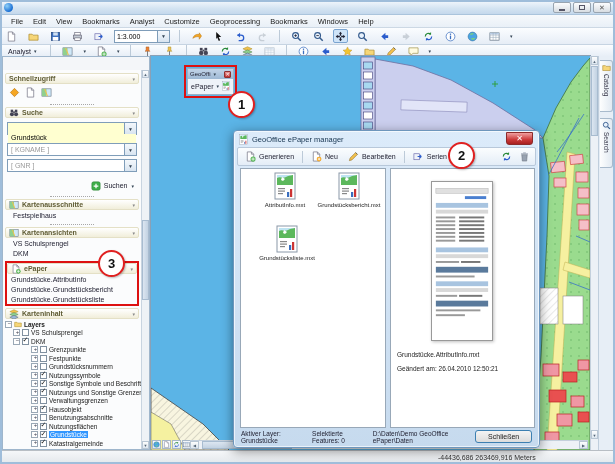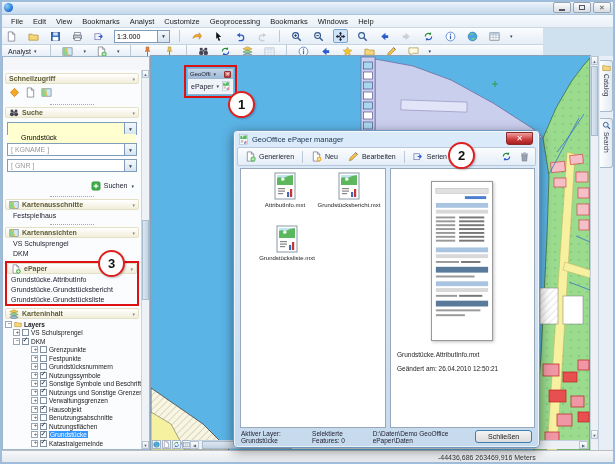--- a/index.html
+++ b/index.html
@@ -21,21 +21,21 @@
   .glyph-min { width:6px; height:2px; background:#556; margin-top:5px; }
   .glyph-max { width:6px; height:5px; border:1.2px solid #556; }
 
   
   .menubar { position:absolute; left:0; top:15px; width:615px; height:13px;
     background:linear-gradient(#f6f9fc,#e9f0f7); border-bottom:1px solid #ccd8e4;
     display:flex; align-items:center; padding-left:6px; }
   .menu-item { padding:0 5px; font-size:7.5px; color:#222; }
 
   
-  .toolbar { position:absolute; left:0; width:543px; background:linear-gradient(#fbfdff,#e6edf6);
+  .toolbar { position:absolute; left:0; width:615px; background:linear-gradient(#fbfdff,#e6edf6);
     border-bottom:1px solid #c6d4e2; display:flex; align-items:center; padding-left:4px; gap:7px; }
   .tb1 { top:28px; height:17px; }
   .tb2 { top:45px; height:13px; }
   .tbtn { width:15px; height:14px; display:flex; align-items:center; justify-content:center; border-radius:2px; flex:none; }
   .tbtn.pressed { border:1px solid #7aa4d0; background:#cfe4f8; }
   .tbtn.disabled { opacity:.45; }
   .ic { width:11px; height:11px; display:block; }
   .ic10 { width:10px; height:10px; display:block; }
   .tsep { width:1px; height:12px; background:#bccad8; margin:0 2px; flex:none; }
   .dd-mini { font-size:5px; color:#345; padding:0 1px; }
@@ -56,21 +56,21 @@
   .sb-arrow { height:8px; font-size:4px; color:#567; text-align:center; line-height:8px; background:linear-gradient(#fdfefe,#dde6ef); border:1px solid #b8c6d4;}
   .sb-thumb { position:absolute; left:0; width:100%; background:linear-gradient(90deg,#dce6f1,#c2d2e2); border:1px solid #a8bcd0; }
   .sec-h { height:11px; display:flex; align-items:center; gap:3px; padding:0 3px;
     background:linear-gradient(#ffffff,#f1eeda); border:1px solid #e4e0c6; border-radius:2px;
     font-weight:bold; font-size:7px; color:#5f5c34; margin-top:2px; }
   .sec-h.center { justify-content:center; }
   .sec-h .arr { margin-left:auto; font-size:5px; color:#888; font-weight:normal; }
   .dots { border-top:1px dotted #a8a8a8; width:44px; margin:4px auto 2px; }
   .quick-icons { display:flex; gap:5px; padding:3px 4px 2px; }
   .combo { position:relative; height:13px; border:1px solid #7f9db9; background:#fff; display:flex; align-items:center; margin:0 2px; }
-  .combo input { border:0; outline:0; background:transparent; width:100%; height:14px; font-size:7px; padding-left:13px; font-family:"Liberation Sans",sans-serif;margin-top:18px; }
+  .combo input { border:0; outline:0; background:transparent; width:100%; height:14px; font-size:7px; padding-left:3px; font-family:"Liberation Sans",sans-serif;margin-top:18px; }
   .combo .ddb { position:absolute; right:0; top:0; width:12px; height:100%; border-left:1px solid #7f9db9;
     background:linear-gradient(#f4f8fc,#d8e4f0); display:flex; align-items:center; justify-content:center; font-size:5px; color:#345; }
   .combo.yellow { background:#ffffd0; }
   .combo.yellow input { background:#ffffd0; }
   .combo .ph { font-size:7px; color:#999; padding-left:3px; }
   .search-row { display:flex; align-items:center; justify-content:flex-end; gap:3px; padding:0 4px; margin-top:7px; height:13px; }
   .search-row .lbl { font-size:7px; color:#223; }
   .list-item { font-size:7px; color:#223; padding:1.5px 0 1.5px 8px; }
   .epaper-box { border:2px solid #dd1111; margin:3px 0 2px; background:#fbfcfd; }
   

